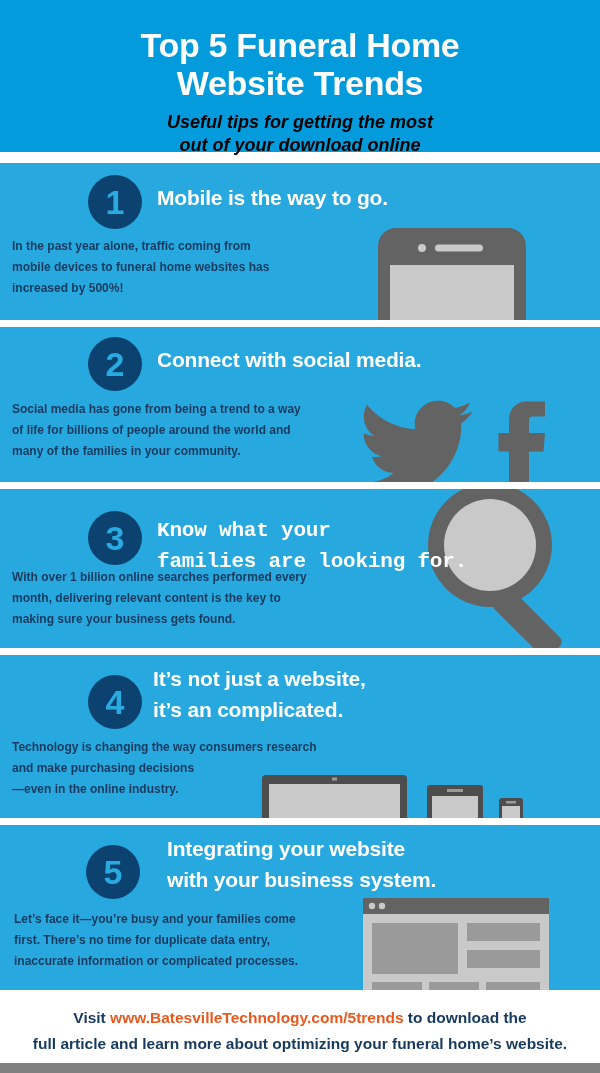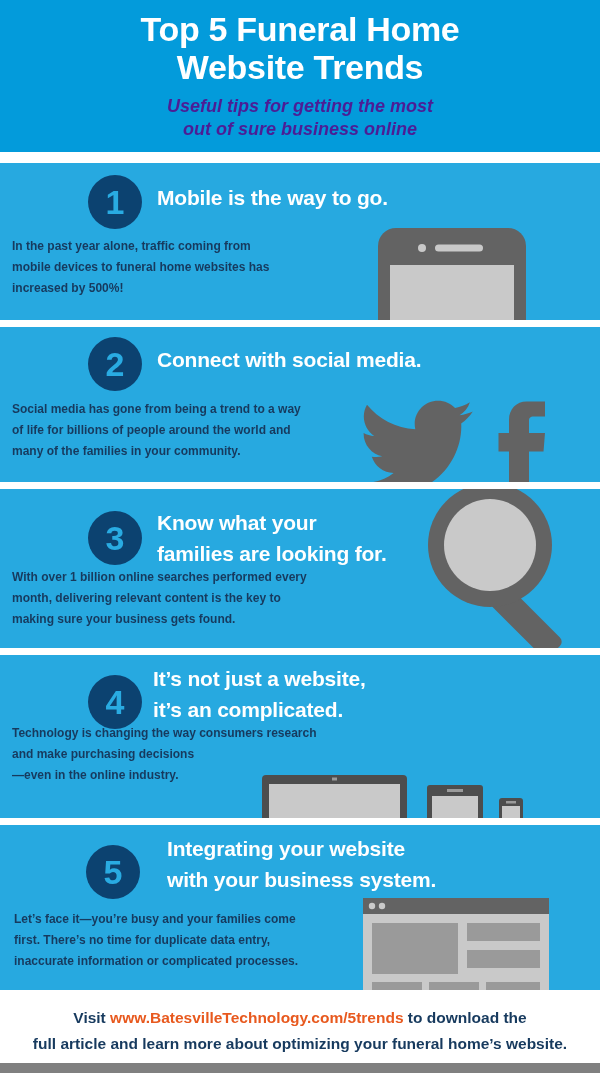--- a/index.html
+++ b/index.html
@@ -29,23 +29,24 @@
     padding-top: 10px;
     text-align: center;
   }
   .header-title {
     color: #ffffff;
     font-size: 34px;
     font-weight: bold;
     line-height: 38px;
     letter-spacing: -0.3px;
     padding: 0 40px;
+    margin-top: 16px;
   }
   .header-sub {
-    color: #4c1d95;
+    color: #000000;
     font-size: 18px;
     font-style: italic;
     font-weight: bold;
     line-height: 23px;
     margin-top: 9px;
     padding: 0 60px;
   }
 
   
   .section {
@@ -125,21 +126,21 @@
 
 <div id="infographic">
 
   <div class="header">
     <div class="header-title">
       <div>Top 5 Funeral Home</div>
       <div>Website Trends</div>
     </div>
     <div class="header-sub">
       <div>Useful tips for getting the most</div>
-      <div>out of sure business online</div>
+      <div>out of your download online</div>
     </div>
   </div>
 
   <div class="section" style="top:163px; height:157px;">
     <div class="sec-inner">
 
       <div class="art" style="left:378px; top:65px;">
         <svg width="148" height="95" viewBox="0 0 148 95">
           <rect x="0" y="0" width="148" height="120" rx="18" ry="18" fill="#636363"></rect>
           <circle cx="44" cy="20" r="4" fill="#C9C9C9"></circle>
@@ -194,21 +195,21 @@
       <div class="art" style="left:412px; top:-6px;">
         <svg width="190" height="170" viewBox="0 0 190 170">
           <rect x="72" y="92" width="26" height="100" rx="6" fill="#636363" transform="rotate(-45 85 110)"></rect>
           <circle cx="78" cy="62" r="62" fill="#636363"></circle>
           <circle cx="78" cy="62" r="46" fill="#C9C9C9"></circle>
         </svg>
       </div>
       <div class="badge" style="left:88px; top:22px;">
         <span>3</span>
       </div>
-      <div class="sec-title" style="left:157px; top:18px; width:440px;">
+      <div class="sec-title" style="left:157px; top:26px; width:440px;font-family:Liberation Mono, monospace;">
         <div>Know what your</div>
         <div>families are looking for.</div>
       </div>
       <div class="sec-body" style="left:12px; top:78px; width:400px;">
         <div>With over 1 billion online searches performed every</div>
         <div>month, delivering relevant content is the key to</div>
         <div>making sure your business gets found.</div>
       </div>
     </div>
   </div>
@@ -236,21 +237,21 @@
           </g>
         </svg>
       </div>
       <div class="badge" style="left:88px; top:20px;">
         <span>4</span>
       </div>
       <div class="sec-title" style="left:153px; top:8px; width:440px;">
         <div>It’s not just a website,</div>
         <div>it’s an complicated.</div>
       </div>
-      <div class="sec-body" style="left:12px; top:68px; width:420px;">
+      <div class="sec-body" style="left:12px; top:82px; width:420px;">
         <div>Technology is changing the way consumers research</div>
         <div>and make purchasing  decisions</div>
         <div>—even in the online industry.</div>
       </div>
     </div>
   </div>
 
   <div class="section" style="top:825px; height:165px;">
     <div class="sec-inner">
 

